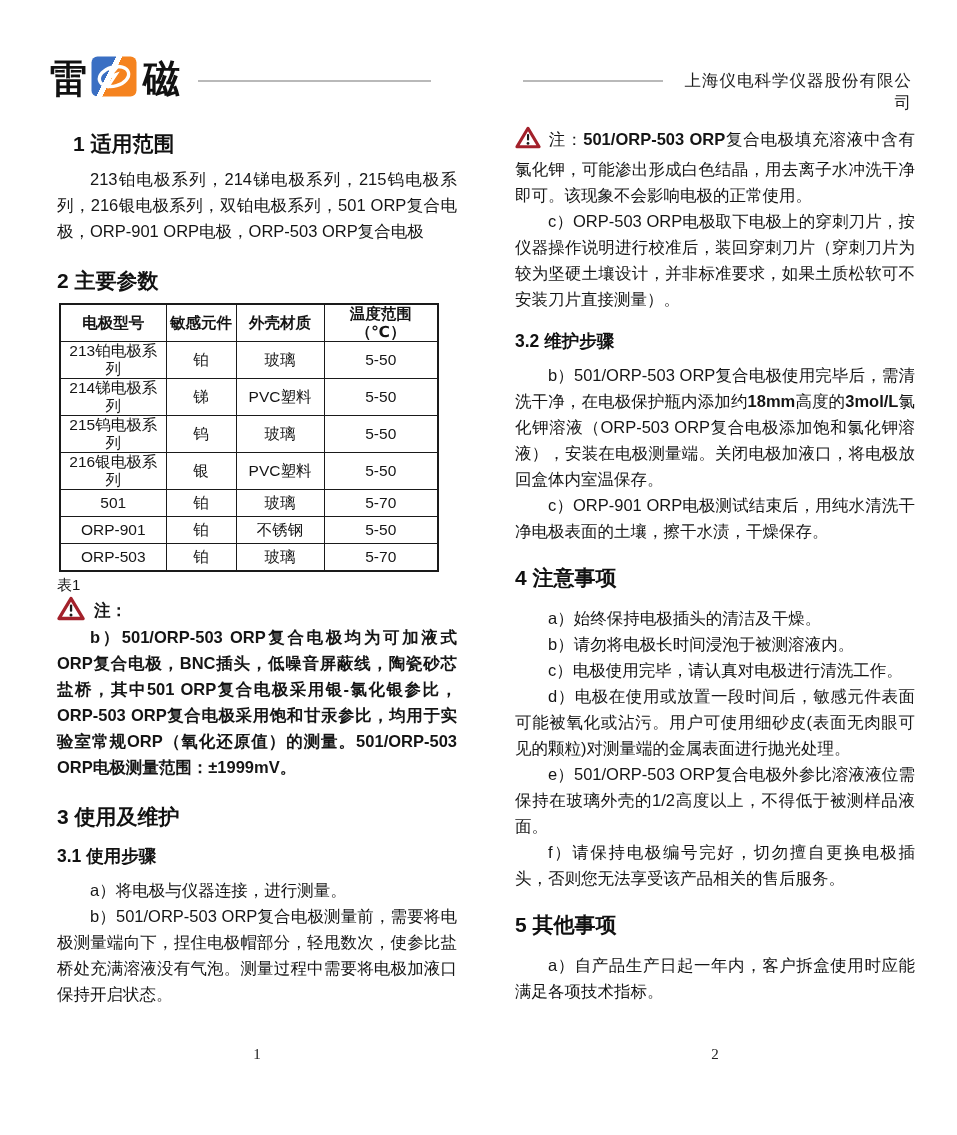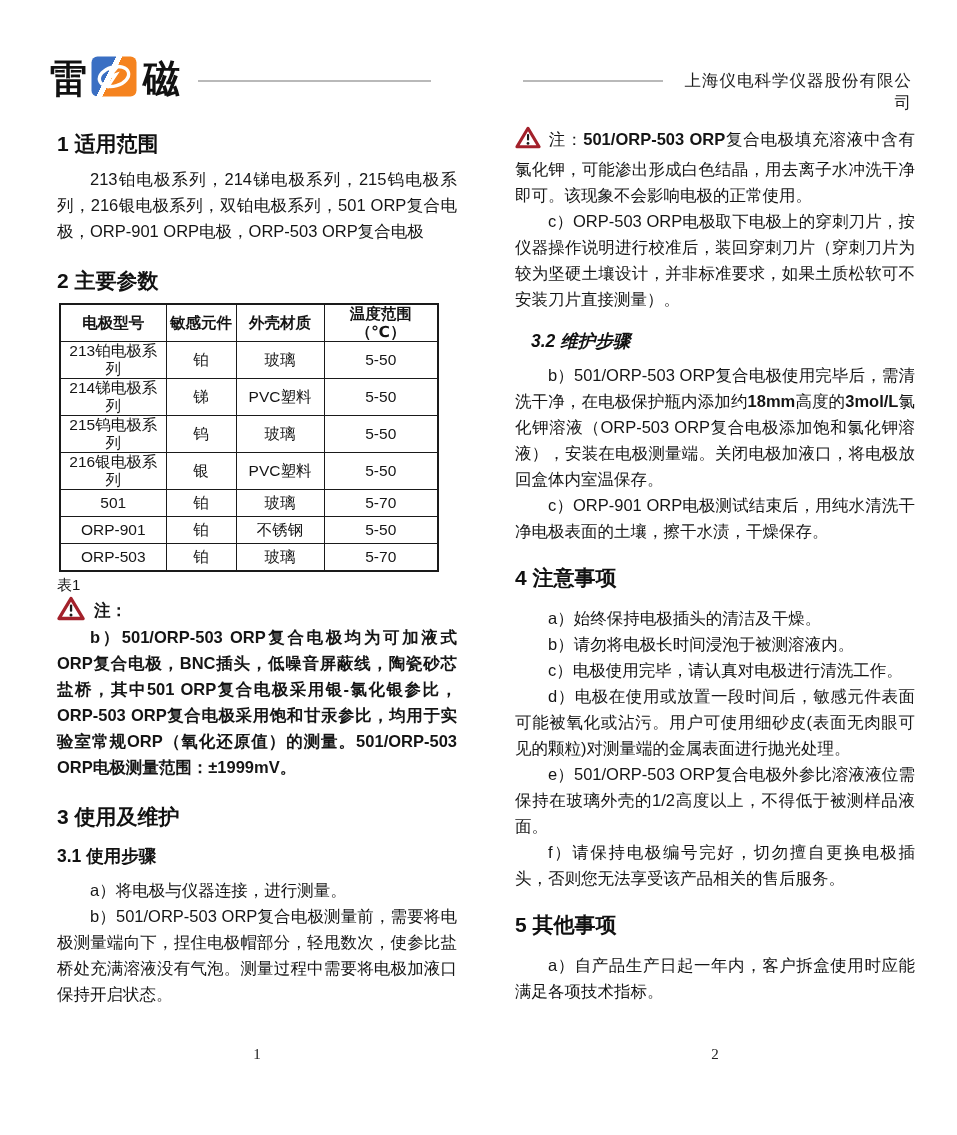--- a/index.html
+++ b/index.html
@@ -27,25 +27,25 @@
 
   .sec-h1 { font-size: 21px; font-weight: bold; color: #111; line-height: 26px; margin: 0; }
   .sec-h2 { font-size: 17.5px; font-weight: bold; color: #111; line-height: 24px; margin: 0; }
 
   p.body { margin: 0; font-size: 16.5px; line-height: 26px; text-align: justify; text-indent: 2em; }
   p.noindent { text-indent: 0; }
   .b { font-weight: bold; }
   .bold-note p { font-weight: bold; }
 
   
-  #s1-title { margin: 5px 0 9px; }
+  #s1-title { margin: 5px 16px 9px; }
   #s2-title { margin: 24px 0 0; }
   #s3-title { margin: 24px 0 14px; }
   #s31-title { margin: 0 0 9px; }
-  #s32-title { margin: 17px 16px 9px; font-style: italic; }
+  #s32-title { margin: 17px 0 9px; }
   #s4-title { margin: 21px 0 14px; }
   #s5-title { margin: 21px 0 14px; }
 
   
   table.params {
     border-collapse: collapse;
     margin: 9px 0 0 2px;
     width: 378px;
     table-layout: fixed;
     border: 2.5px solid #1a1a1a;

